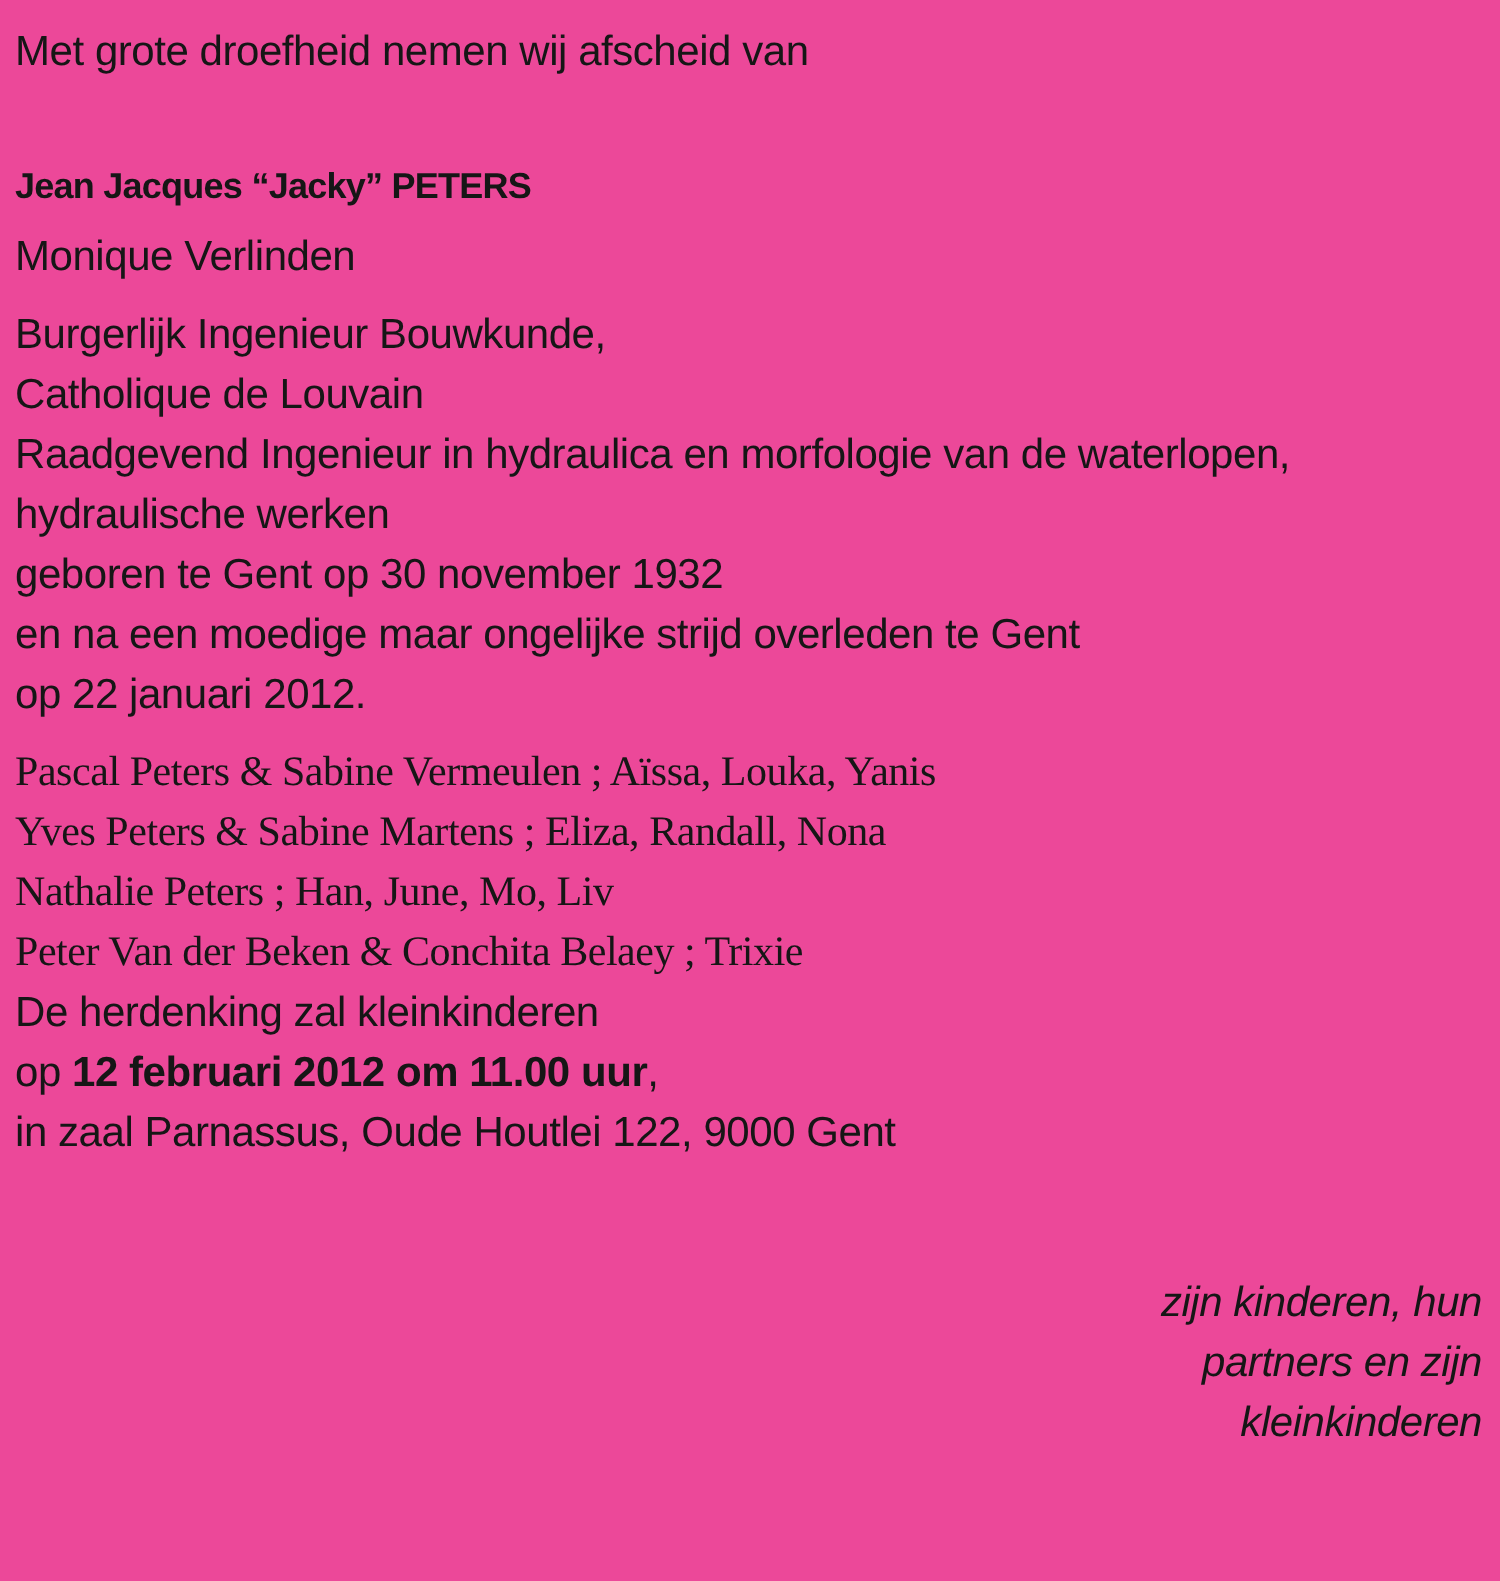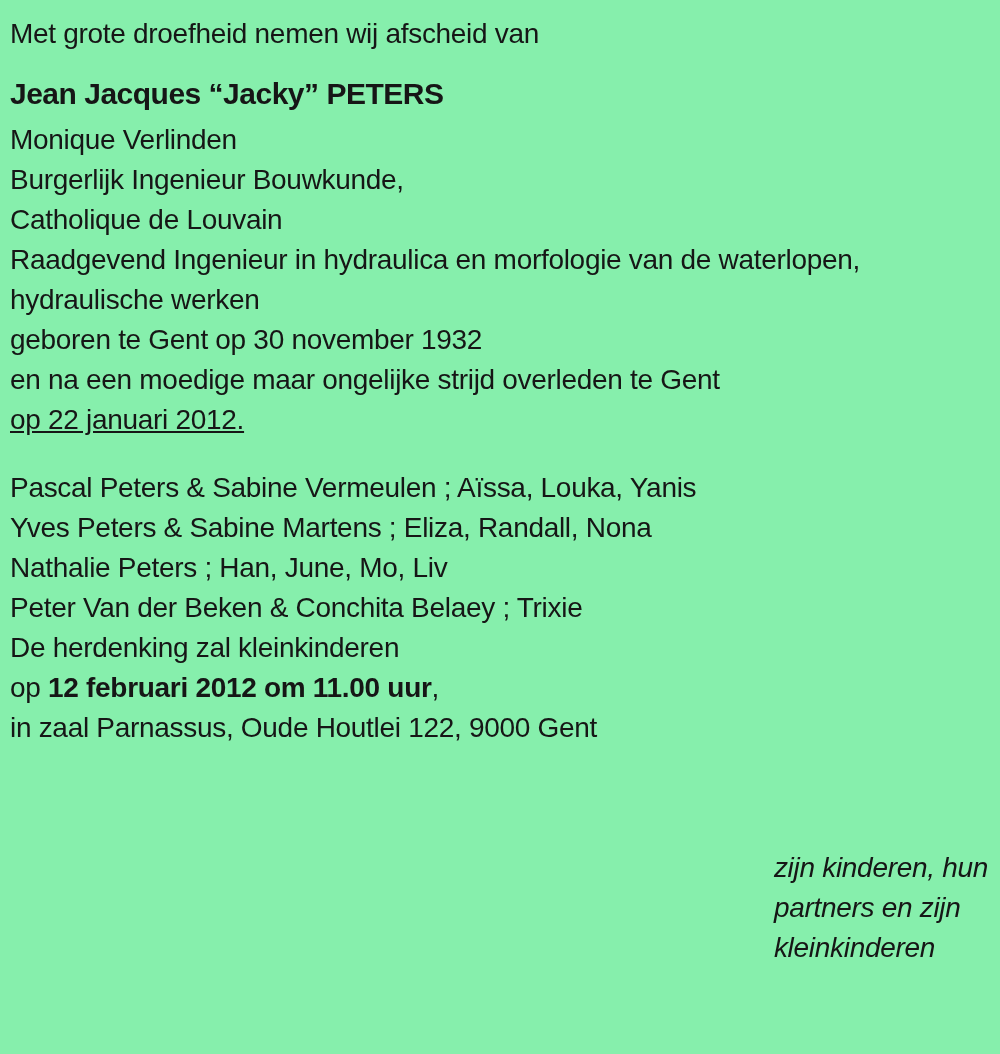--- a/index.html
+++ b/index.html
@@ -15,50 +15,51 @@
     font-size: 28px;
     color: #161616;
     letter-spacing: -0.3px;
   }
   .page {
     position: relative;
     box-sizing: border-box;
     width: 1000px;
     height: 1054px;
     padding: 14px 10px 0 10px;
-    background: #86efac;
+    background: #ec4899;
   }
   .page p, .page .line {
     margin: 0;
     line-height: 40px;
     white-space: nowrap;
   }
   .deceased-name {
-    margin: 14px 0 0 0;
-    font-size: 30px;
+    margin: 45px 0 0 0;
+    font-size: 24px;
     line-height: 52px;
     font-weight: 700;
     letter-spacing: -0.5px;
     white-space: nowrap;
   }
   .partner-name      { margin-top: 42px; }
   .partner-relation  { margin-top: 8px; }
-  .biography         { }
+  .biography         { margin-top: 12px; }
   .birth-line        { margin-top: 40px; }
   .death-line-1      { margin-top: 8px; }
-  .death-line-2      { margin-top: 8px; text-decoration: underline; }
-  .family-list       { margin-top: 28px; }
+  .death-line-2      { margin-top: 8px; }
+  .family-list       { margin-top: 12px; font-family: Liberation Serif, serif; }
   .ceremony-intro    { margin-top: 40px; }
   .ceremony-date     { margin-top: 8px; }
   .ceremony-location { margin-top: 9px; }
   .ceremony-date .bold { font-weight: 700; }
   .family-caption {
     position: absolute;
     top: 848px;
     right: 12px;
+    text-align: right;
     font-style: italic;
     line-height: 40px;
   }
 </style>
 </head>
 <body>
 
 <main class="page">
 
   <p class="intro-line">Met grote droefheid nemen wij afscheid van</p>

